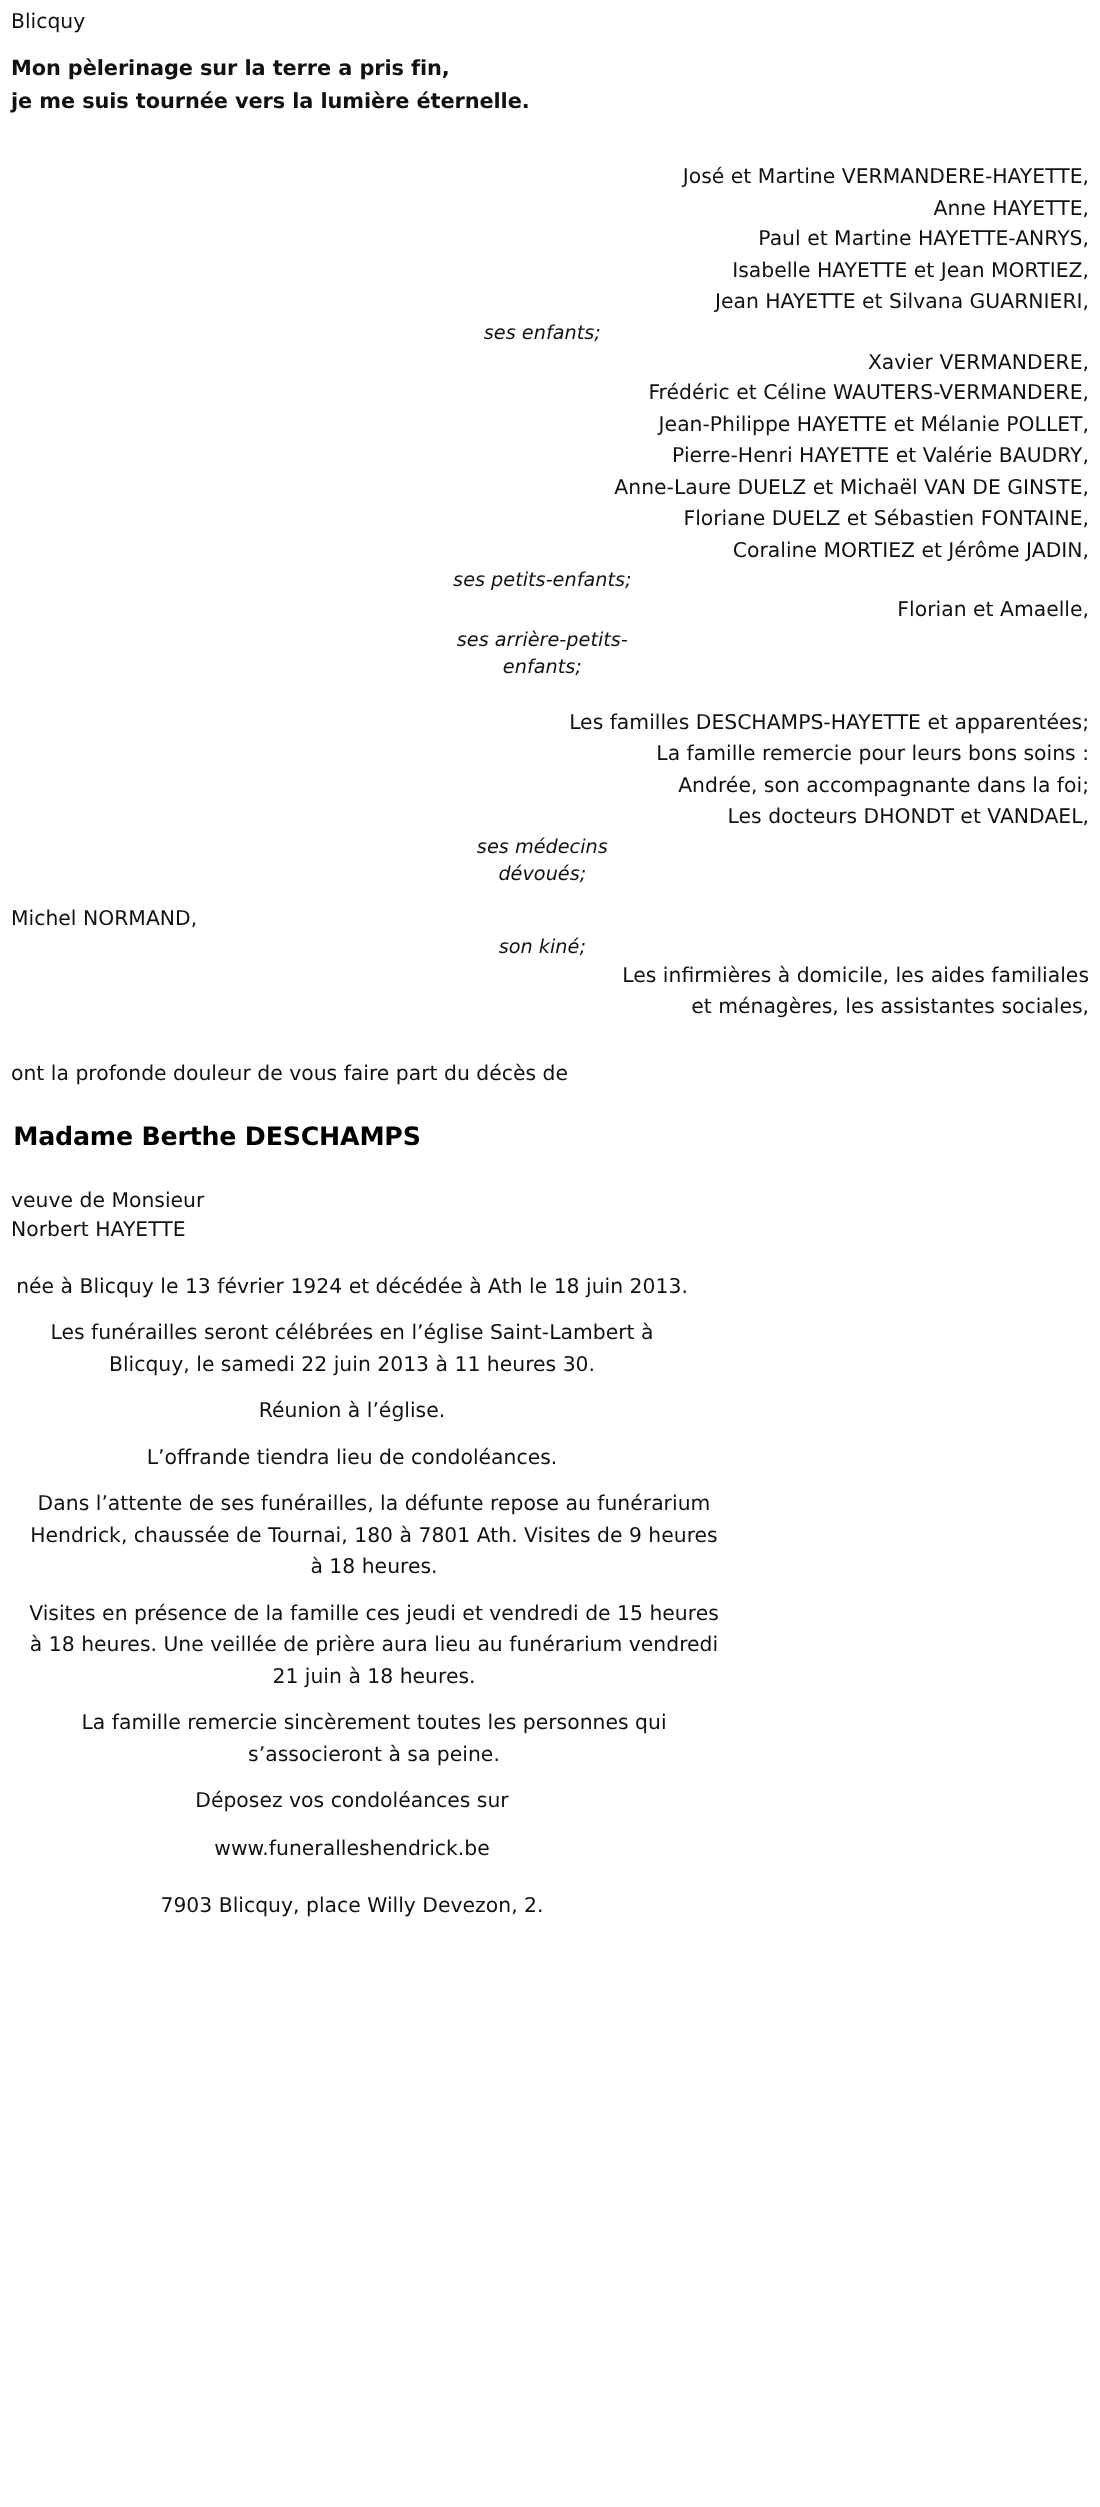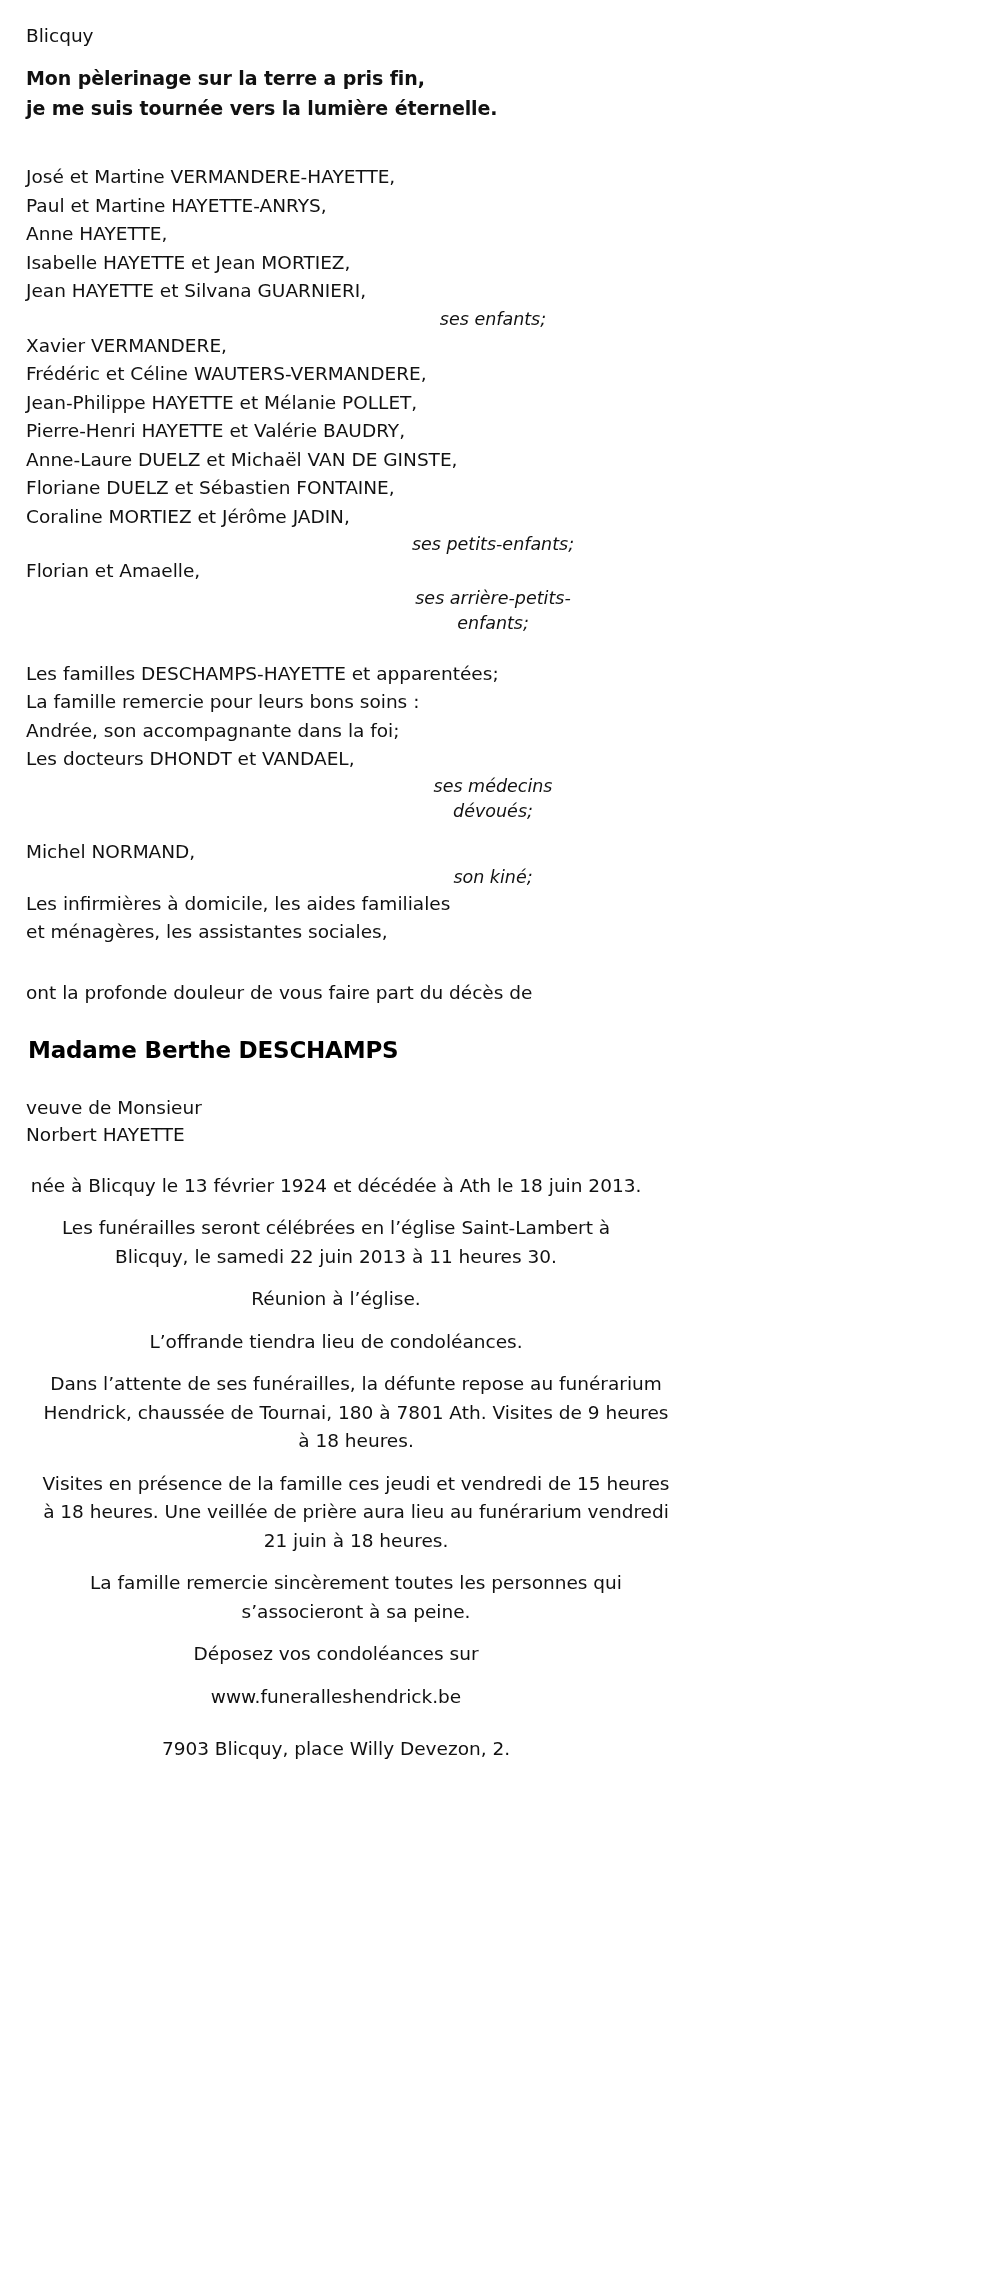--- a/index.html
+++ b/index.html
@@ -11,21 +11,21 @@
     width: 1000px;
     min-height: 2279px;
     font-family: "DejaVu Sans", "Liberation Sans", sans-serif;
     color: #000000;
     -webkit-font-smoothing: antialiased;
   }
   .page {
     width: 1000px;
     min-height: 2279px;
     position: relative;
-    padding: 16px;
+    padding: 0;
     box-sizing: border-box;
     background: #ffffff;
   }
   .inner {
     padding: 6px 10px 20px 10px;
   }
   .line {
     font-size: 18.5px;
     line-height: 27px;
     color: #111111;
@@ -38,20 +38,21 @@
     letter-spacing: -0.1px;
   }
   .gap-sm { height: 14px; }
   .gap-md { height: 24px; }
   .gap-lg { height: 32px; }
   .gap-xl { height: 40px; }
 
   .namelist .line {
     line-height: 28.5px;
     font-size: 18.5px;
+    text-align: right;
   }
 
   .role {
     text-align: center;
     font-style: italic;
     font-size: 17.5px;
     line-height: 26px;
     padding-right: 14px;
     color: #111111;
   }
@@ -86,22 +87,22 @@
 
     <div class="gap-sm"></div>
 
     <div class="line bold">Mon pèlerinage sur la terre a pris fin,</div>
     <div class="line bold">je me suis tournée vers la lumière éternelle.</div>
 
     <div class="gap-xl"></div>
 
     <div class="namelist">
       <div class="line">José et Martine VERMANDERE-HAYETTE,</div>
+      <div class="line">Anne HAYETTE,</div>
       <div class="line">Paul et Martine HAYETTE-ANRYS,</div>
-      <div class="line">Anne HAYETTE,</div>
       <div class="line">Isabelle HAYETTE et Jean MORTIEZ,</div>
       <div class="line">Jean HAYETTE et Silvana GUARNIERI,</div>
     </div>
 
     <div class="role">ses enfants;</div>
 
     <div class="namelist">
       <div class="line">Xavier VERMANDERE,</div>
       <div class="line">Frédéric et Céline WAUTERS-VERMANDERE,</div>
       <div class="line">Jean-Philippe HAYETTE et Mélanie POLLET,</div>

